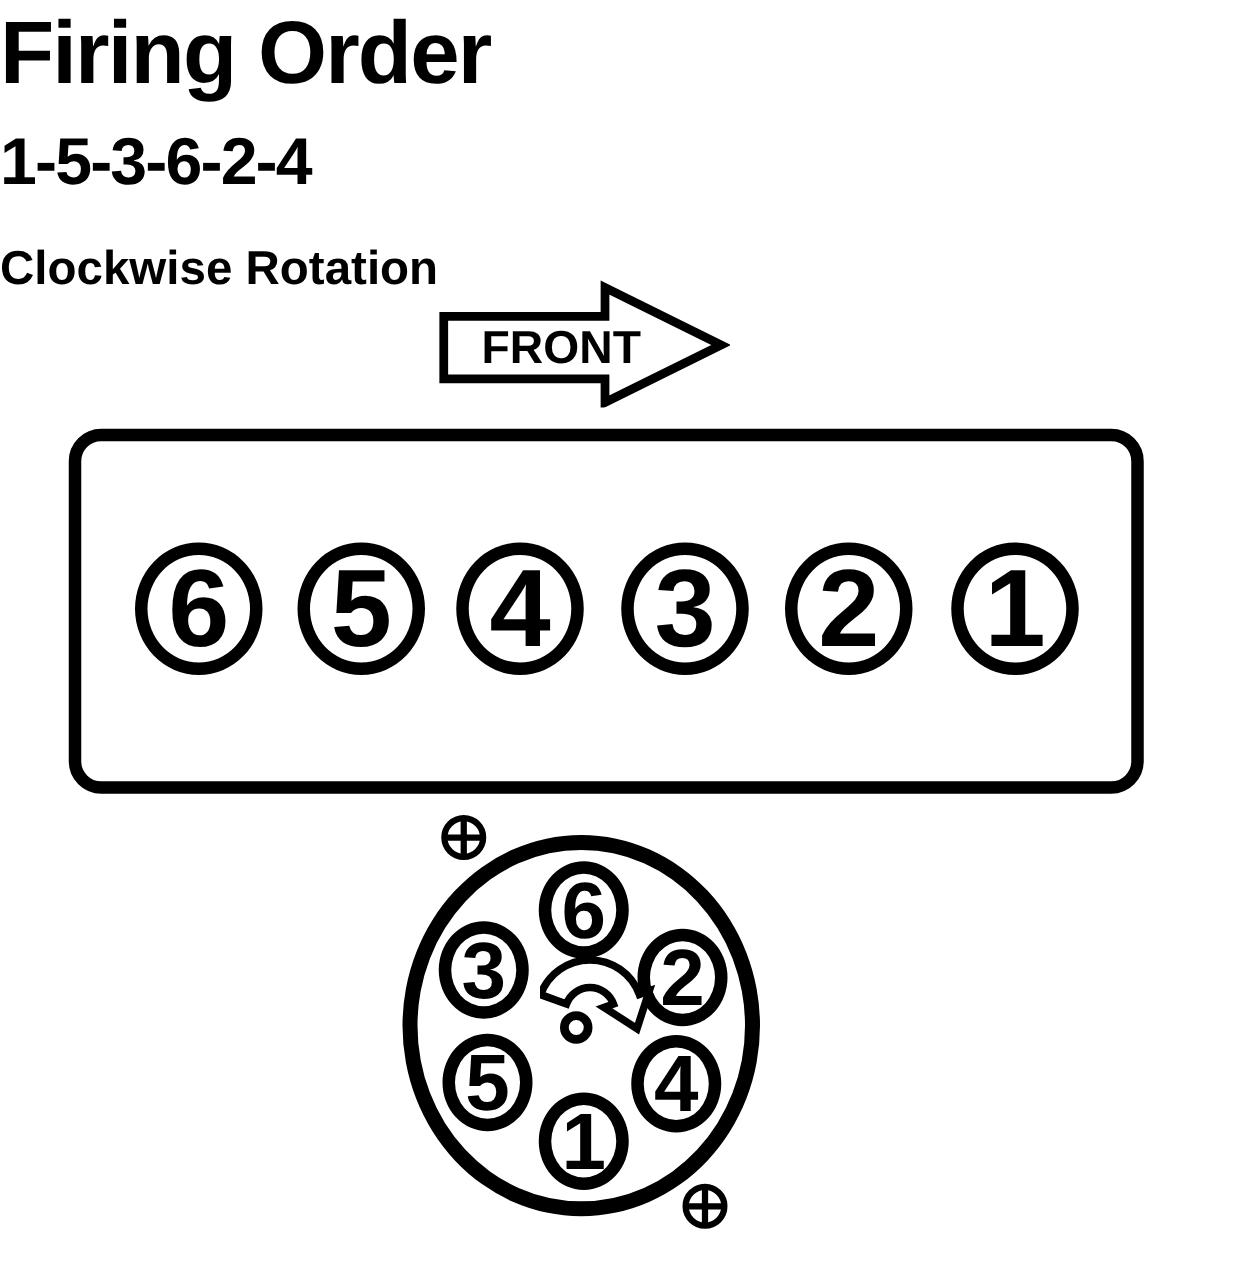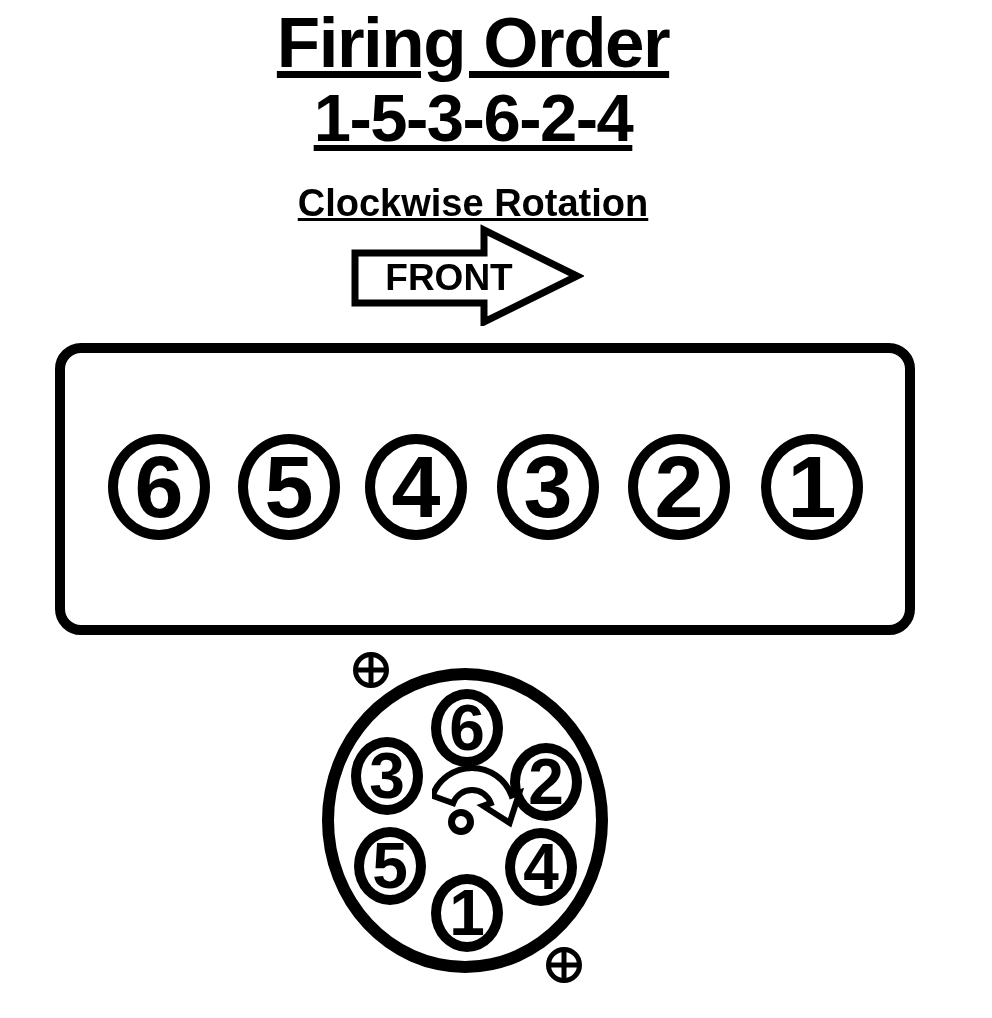--- a/index.html
+++ b/index.html
@@ -11,33 +11,32 @@
     color: #000000;
     font-family: "Liberation Sans", sans-serif;
     font-weight: bold;
     overflow: hidden;
   }
   
   .header {
     position: absolute;
     left: 0; top: 0;
     width: 946px;
-    text-align: center;
-    text-decoration: underline;
+    text-align: left;
   }
   .title {
     font-size: 71px;
     line-height: 86px;
     letter-spacing: -1.5px;
   }
   .order {
-    font-size: 67px;
+    font-size: 53px;
     line-height: 64px;
     letter-spacing: -1.5px;
-    margin-top: 0;
+    margin-top: 12px;
   }
   .rotation {
     font-size: 38px;
     line-height: 40px;
     margin-top: 33px;
   }
   
   .front-arrow-svg {
     position: absolute;
     left: 350px; top: 224px;

